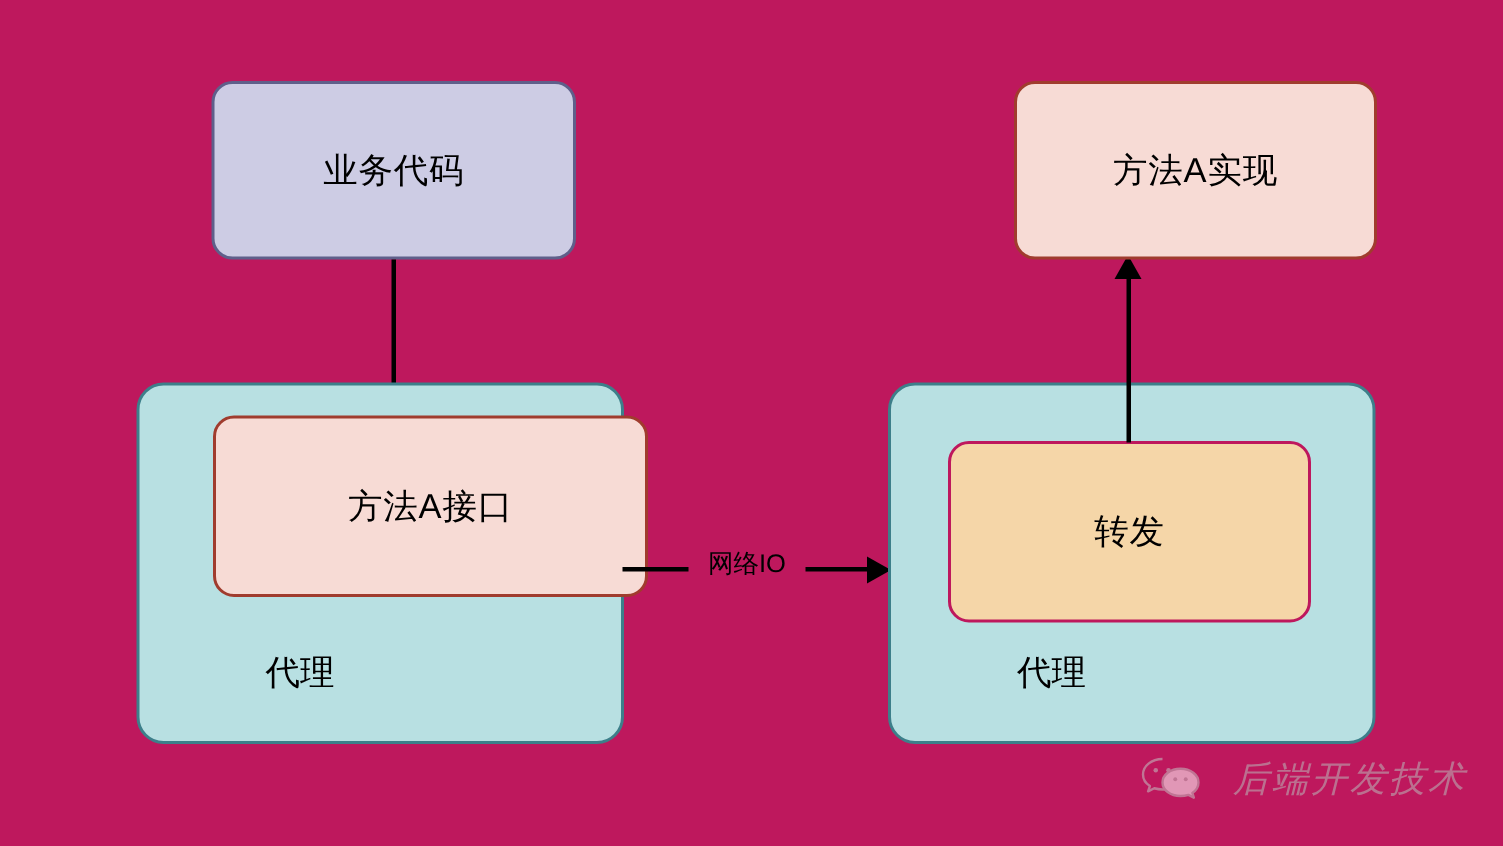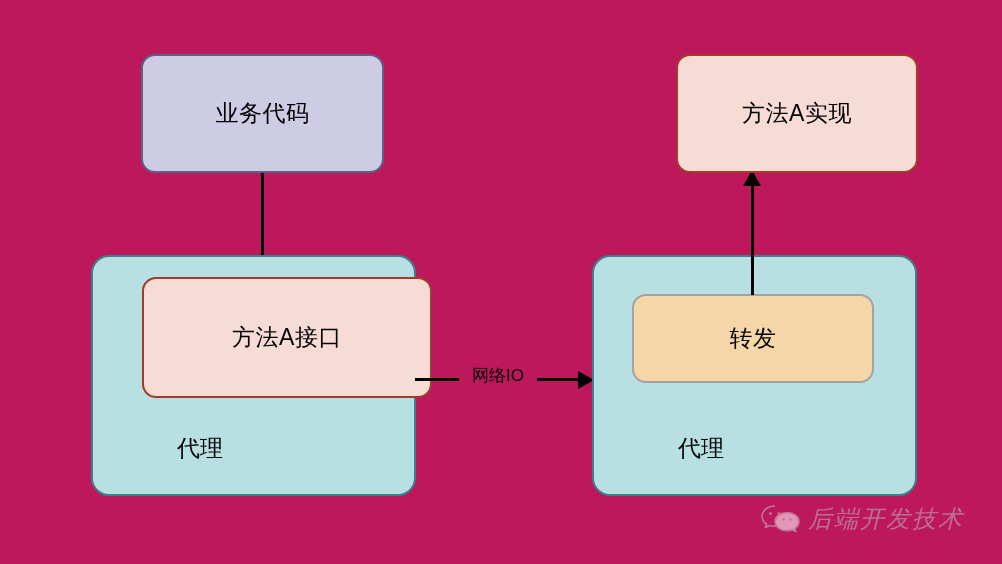--- a/index.html
+++ b/index.html
@@ -93,23 +93,23 @@
     background: #f7dbd5;
     border: 2px solid #a03c2e;
     margin-left: 44px;
   }
 
   
   #forward {
     left: 632px;
     top: 294px;
     width: 242px;
-    height: 89px;
+    height: 121px;
     background: #f5d6a8;
-    border: 2px solid #a3a3a3;
+    border: 2px solid #be185d;
   }
 
   
   .conn {
     position: absolute;
     background: #000000;
   }
   #conn-business-to-proxy {
     left: 261px;
     top: 173px;
@@ -165,21 +165,21 @@
     white-space: nowrap;
   }
 
   
   #watermark {
     position: absolute;
     left: 760px;
     top: 503px;
     display: flex;
     align-items: center;
-    gap: 6px;
+    gap: 20px;
     opacity: 0.55;
   }
   #watermark-text {
     font-size: 24px;
     color: #b9b9b9;
     font-style: italic;
     letter-spacing: 2px;
     white-space: nowrap;
   }
   #wechat-icon svg {

